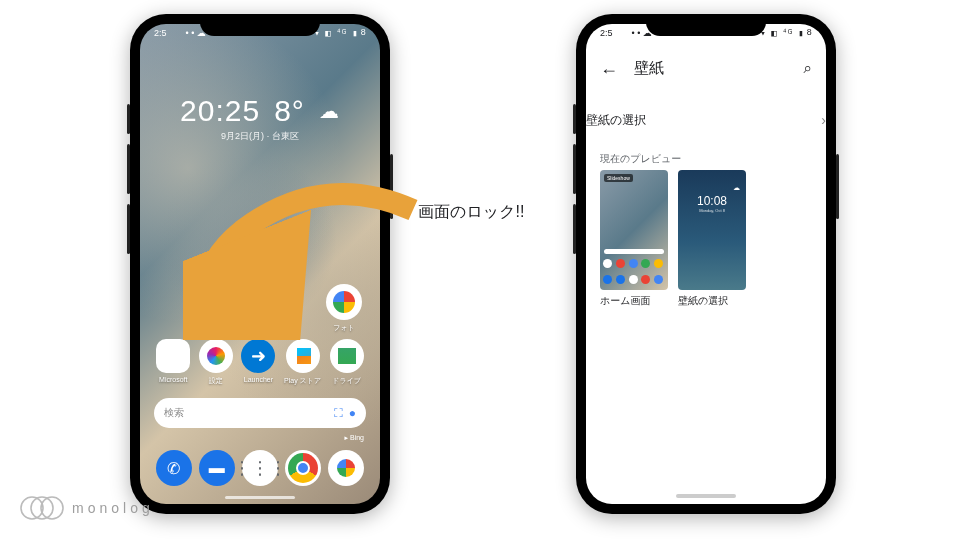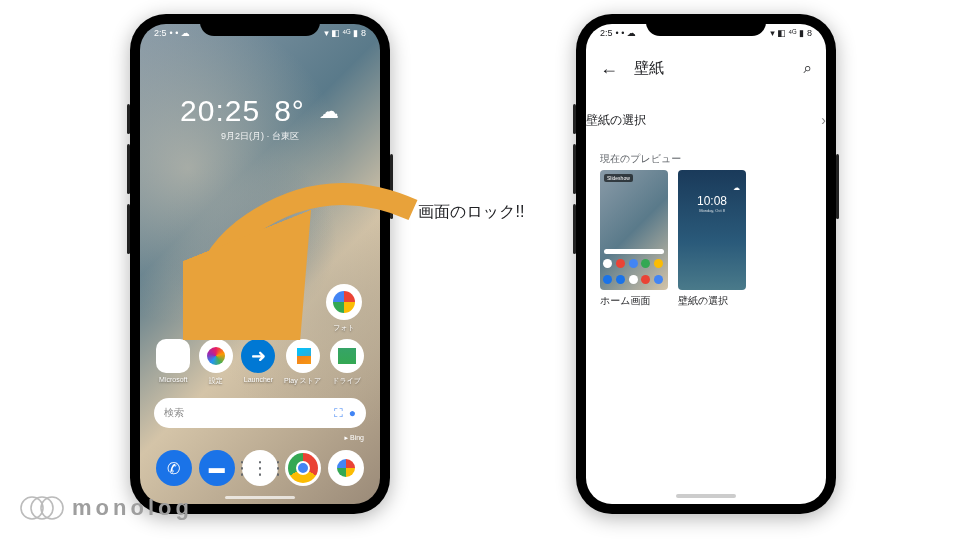--- a/index.html
+++ b/index.html
@@ -13,22 +13,22 @@
   .side-btn { position: absolute; background: #222; border-radius: 2px; }
   .sb-l1 { left: -3px; top: 90px; width: 3px; height: 30px; }
   .sb-l2 { left: -3px; top: 130px; width: 3px; height: 50px; }
   .sb-l3 { left: -3px; top: 190px; width: 3px; height: 50px; }
   .sb-r { right: -3px; top: 140px; width: 3px; height: 65px; }
   
   
   .home-bg { width: 100%; height: 100%; background: linear-gradient(135deg, #8a9ba8 0%, #5a7a8a 35%, #d4c4a8 60%, #b8a890 80%, #9a8a78 100%); position: relative; }
   .home-bg::before { content: ""; position: absolute; inset: 0; background: radial-gradient(circle at 20% 30%, rgba(210,200,180,0.6) 0%, transparent 40%), radial-gradient(circle at 80% 60%, rgba(180,170,150,0.5) 0%, transparent 35%), radial-gradient(circle at 45% 45%, rgba(90,120,140,0.7) 0%, transparent 30%); }
   .status-bar { position: absolute; top: 4px; left: 0; right: 0; height: 16px; display: flex; justify-content: space-between; padding: 0 14px; color: #fff; font-size: 9px; z-index: 40; }
-  .status-left { display: flex; gap: 3px; }
-  .status-right { display: flex; gap: 3px; }
+  .status-left { display: flex; gap: 19px; }
+  .status-right { display: flex; gap: 3px; font-family: Liberation Mono, monospace; }
   .clock-widget { position: absolute; top: 70px; left: 0; right: 0; text-align: center; color: #fff; z-index: 10; }
   .clock-time { font-size: 30px; font-weight: 300; letter-spacing: 1px; display: flex; justify-content: center; align-items: center; gap: 14px; }
   .weather-ico { font-size: 20px; }
   .clock-date { font-size: 9px; margin-top: 2px; opacity: 0.9; }
   
   .photos-app { position: absolute; top: 260px; right: 18px; text-align: center; z-index: 10; }
   .app-icon { width: 36px; height: 36px; border-radius: 50%; background: #fff; display: flex; align-items: center; justify-content: center; margin: 0 auto 3px; }
   .app-label { color: #fff; font-size: 7px; text-shadow: 0 1px 2px rgba(0,0,0,0.5); }
   .pinwheel { width: 22px; height: 22px; position: relative; }
   .pinwheel::before { content: ""; position: absolute; inset: 0; background: conic-gradient(#ea4335 0deg 90deg, #fbbc04 90deg 180deg, #34a853 180deg 270deg, #4285f4 270deg 360deg); border-radius: 50%; }
@@ -90,21 +90,21 @@
   .nav-pill { position: absolute; bottom: 6px; left: 50%; transform: translateX(-50%); width: 60px; height: 4px; background: #ccc; border-radius: 2px; }
   
   
   .arrow-anno { position: absolute; left: 183px; top: 180px; z-index: 100; pointer-events: none; }
   .arrow-svg { width: 260px; height: 160px; }
   .anno-text { position: absolute; left: 418px; top: 202px; font-size: 16px; color: #202124; font-weight: 400; z-index: 100; }
   
   
   .logo { position: absolute; left: 20px; bottom: 18px; display: flex; align-items: center; gap: 8px; color: #9e9e9e; }
   .logo-icon { width: 44px; height: 28px; }
-  .logo-text { font-size: 22px; letter-spacing: 4px; font-weight: 700; }
+  .logo-text { font-size: 14px; letter-spacing: 4px; font-weight: 400; }
 </style>
 </head>
 <body>
 
 <div class="phone-frame left">
   <div class="side-btn sb-l1"></div>
     <div class="side-btn sb-l2"></div>
     <div class="side-btn sb-l3"></div>
     <div class="side-btn sb-r"></div>
   <div class="notch"></div>

